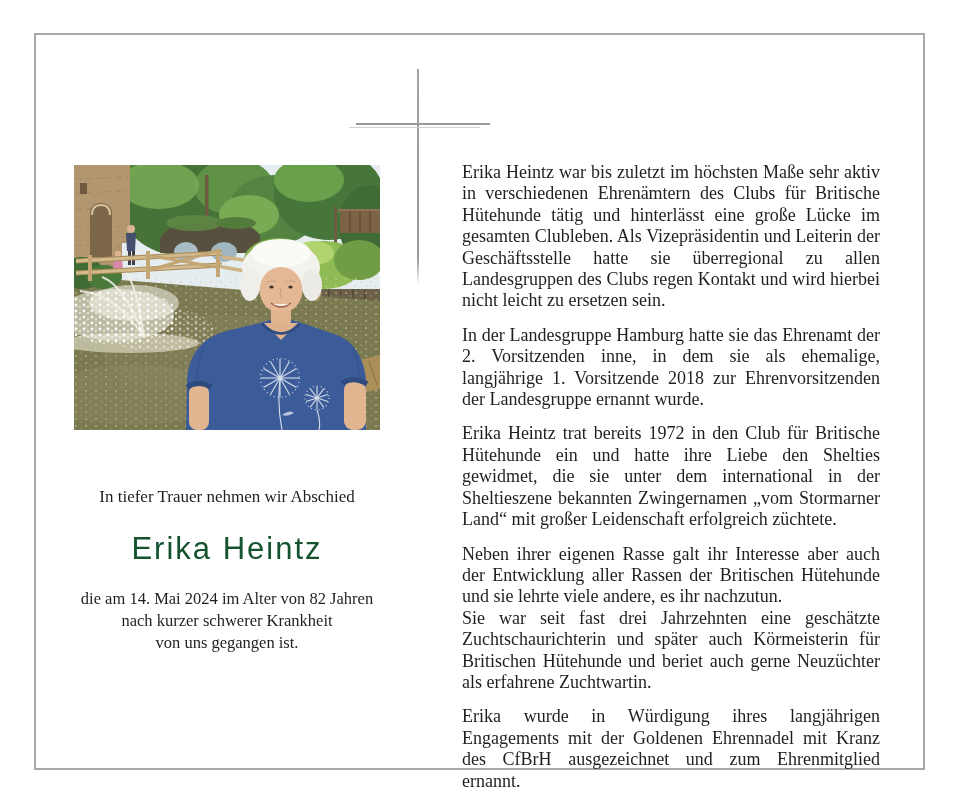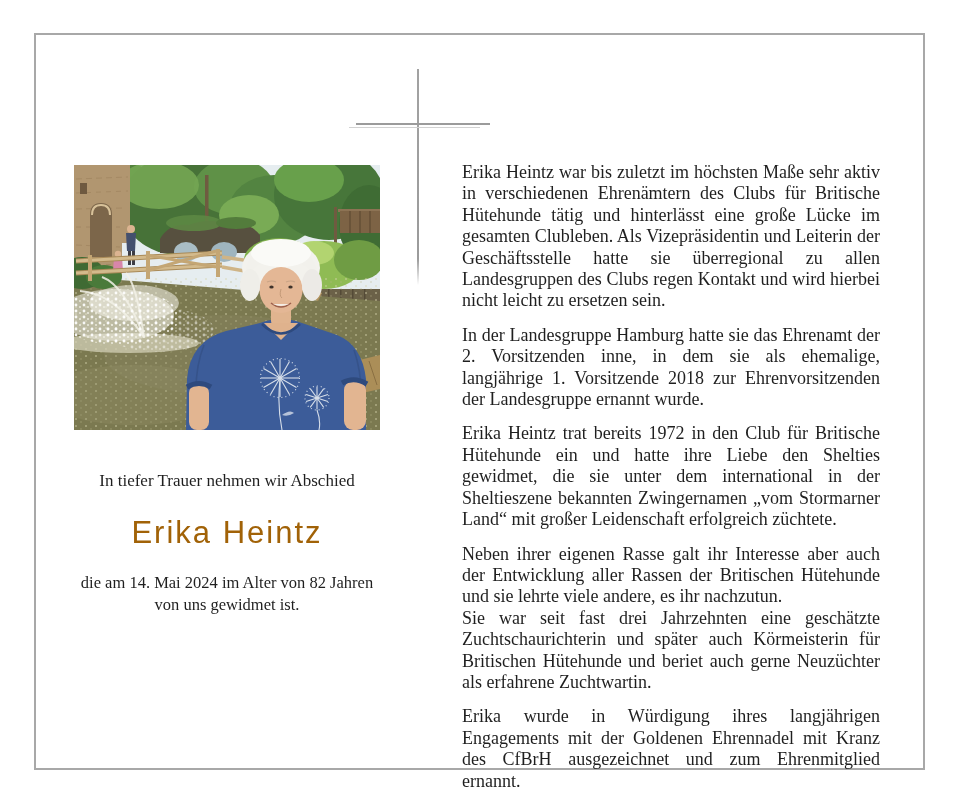--- a/index.html
+++ b/index.html
@@ -25,27 +25,27 @@
     position:absolute;left:313px;top:92px;width:131px;height:1px;background:#d2d2d2;
   }
   
   .photo{
     position:absolute;left:38px;top:130px;width:306px;height:265px;margin:0;
     overflow:hidden;
   }
   .photo svg{display:block;}
   
   .left-col{
-    position:absolute;left:0;top:432px;width:382px;text-align:center;
+    position:absolute;left:0;top:448px;width:382px;text-align:center;
   }
   .intro-line{font-size:17px;line-height:27px;}
   .name{
     font-family:"Liberation Sans","DejaVu Sans",sans-serif;
     font-weight:300;font-size:31px;line-height:36px;letter-spacing:2px;
-    color:#a16207;margin:21px 0 0 0;
+    color:#14532d;margin:21px 0 0 0;
   }
   .date-block{margin-top:21px;font-family:Liberation Serif, serif;}
   .date-line{font-size:16.5px;line-height:22px;}
   .condolence-block{margin-top:13px;}
   
   .right-col{
     position:absolute;left:426px;top:127px;width:418px;
   }
   .ep{
     margin:0 0 13px 0;font-size:18px;line-height:21.4px;
@@ -236,21 +236,22 @@
         <path d="M208,250 Q216,244 220,248 Q214,252 208,250 Z" fill="#e3e9f0" stroke="none" opacity="0.8"></path>
       </g>
     </svg>
   </figure>
 
   <section class="left-col">
     <div class="intro-line">In tiefer Trauer nehmen wir Abschied</div>
     <h1 class="name">Erika Heintz</h1>
     <div class="date-block">
       <div class="date-line">die am 14. Mai 2024 im Alter von 82 Jahren</div>
-      <div class="date-line">von uns gewidmet ist.</div>
+      <div class="date-line">nach kurzer schwerer Krankheit</div>
+      <div class="date-line">von uns gegangen ist.</div>
     </div>
   </section>
 
   <section class="right-col">
     <p class="ep">Erika Heintz war bis zuletzt im höchsten Maße sehr aktiv in verschiedenen Ehrenämtern des Clubs für Britische Hütehunde tätig und hinterlässt eine große Lücke im gesamten Clubleben. Als Vizepräsidentin und Leiterin der Geschäftsstelle hatte sie überregional zu allen Landesgruppen des Clubs regen Kontakt und wird hierbei nicht leicht zu ersetzen sein.</p>
     <p class="ep">In der Landesgruppe Hamburg hatte sie das Ehrenamt der 2. Vorsitzenden inne, in dem sie als ehemalige, langjährige 1. Vorsitzende 2018 zur Ehrenvorsitzenden der Landesgruppe ernannt wurde.</p>
     <p class="ep">Erika Heintz trat bereits 1972 in den Club für Britische Hütehunde ein und hatte ihre Liebe den Shelties gewidmet, die sie unter dem international in der Sheltieszene bekannten Zwingernamen „vom Stormarner Land“ mit großer Leidenschaft erfolgreich züchtete.</p>
     <p class="ep">Neben ihrer eigenen Rasse galt ihr Interesse aber auch der Entwicklung aller Rassen der Britischen Hütehunde und sie lehrte viele andere, es ihr nachzutun.
 Sie war seit fast drei Jahrzehnten eine geschätzte Zuchtschaurichterin und später auch Körmeisterin für Britischen Hütehunde und beriet auch gerne Neuzüchter als erfahrene Zuchtwartin.</p>
     <p class="ep">Erika wurde in Würdigung ihres langjährigen Engagements mit der Goldenen Ehrennadel mit Kranz des CfBrH ausgezeichnet und zum Ehrenmitglied ernannt.</p>

